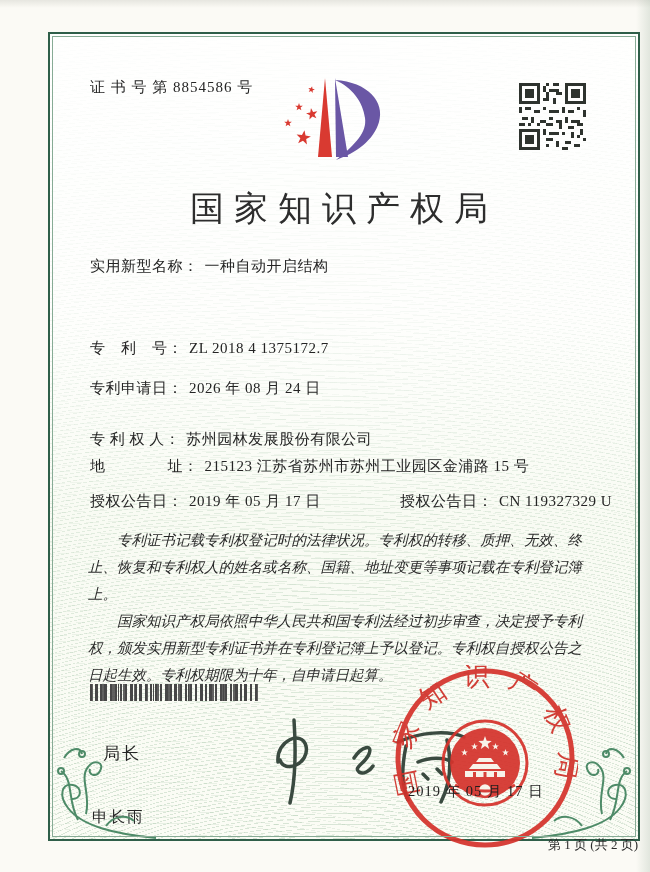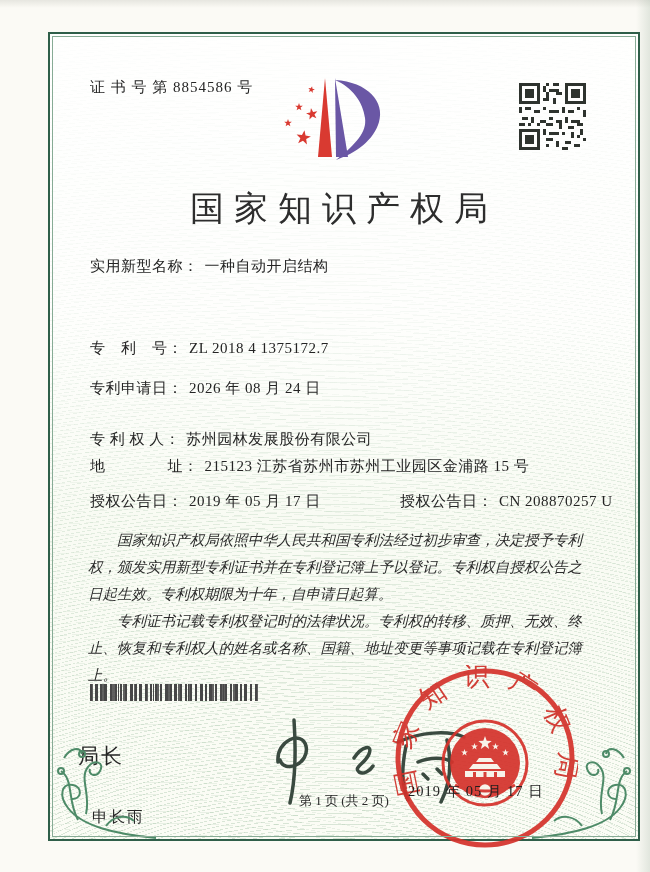--- a/index.html
+++ b/index.html
@@ -33,26 +33,26 @@
   .row .val{margin-left:6px;letter-spacing:.5px;}
   .pair2{position:absolute;left:310px;top:0;}
   .paras{position:absolute;left:38px;top:493px;width:494px;font-size:14.5px;line-height:27px;
     color:#2a2a2a;font-style:italic;text-align:justify;}
   .paras p{margin:0;text-indent:2em;}
   .barcode{position:absolute;left:40px;top:650px;width:168px;height:17px;
     background-image:
       repeating-linear-gradient(90deg,#474747 0 2px,rgba(0,0,0,0) 2px 5px),
       repeating-linear-gradient(90deg,#474747 0 1px,rgba(0,0,0,0) 1px 7px),
       repeating-linear-gradient(90deg,rgba(70,70,70,.85) 0 3px,rgba(0,0,0,0) 3px 11px);}
-  .role{left:28px;top:708px;font-size:21px;letter-spacing:2px;}
+  .role{left:53px;top:708px;font-size:17px;letter-spacing:2px;}
   .signer{left:42px;top:738px;font-size:15.5px;letter-spacing:2px;margin-top:35px;}
   .signature{position:absolute;left:200px;top:676px;width:250px;height:100px;}
   .seal{position:absolute;left:342px;top:631px;width:186px;height:186px;opacity:.93;}
   .seal-date{left:358px;top:748px;font-size:14.5px;color:#1f1f1f;z-index:5;letter-spacing:1px;}
-  .footer{left:0;top:758px;width:100%;text-align:center;font-size:13px;color:#2a2a2a;}
+  .footer{left:0;top:802px;width:100%;text-align:right;font-size:13px;color:#2a2a2a;}
   .orn{position:absolute;width:112px;height:114px;}
   .orn-bl{left:-2px;top:694px;}
   .orn-br{right:-2px;top:694px;transform:scaleX(-1);}
 </style>
 </head>
 <body>
 
 <div class="scan-edge-top"></div>
 <div class="scan-edge-right"></div>
 
@@ -146,27 +146,27 @@
   </div>
   <div class="row" style="top:396px">
     <span class="lbl">专 利 权 人：</span><span class="val">苏州园林发展股份有限公司</span>
   </div>
   <div class="row" style="top:423px">
     <span class="lbl">地　　　　址：</span><span class="val">215123 江苏省苏州市苏州工业园区金浦路 15 号</span>
   </div>
   <div class="row" style="top:458px">
     <span class="lbl">授权公告日：</span><span class="val">2019 年 05 月 17 日</span>
     <span class="pair2">
-      <span class="lbl">授权公告日：</span><span class="val">CN 208870257 U</span>
+      <span class="lbl">授权公告日：</span><span class="val">CN 119327329 U</span>
     </span>
   </div>
 
   <div class="paras">
+    <p>专利证书记载专利权登记时的法律状况。专利权的转移、质押、无效、终止、恢复和专利权人的姓名或名称、国籍、地址变更等事项记载在专利登记簿上。</p>
     <p>国家知识产权局依照中华人民共和国专利法经过初步审查，决定授予专利权，颁发实用新型专利证书并在专利登记簿上予以登记。专利权自授权公告之日起生效。专利权期限为十年，自申请日起算。</p>
-    <p>专利证书记载专利权登记时的法律状况。专利权的转移、质押、无效、终止、恢复和专利权人的姓名或名称、国籍、地址变更等事项记载在专利登记簿上。</p>
   </div>
 
   <div class="barcode"></div>
 
   <div class="txt role">局长</div>
   <div class="txt signer">申长雨</div>
 
   <svg class="signature" viewBox="0 0 250 100">
     <g fill="none" stroke="#3a4a40" stroke-width="3.5" stroke-linecap="round">
       <path d="M28,52 C26,30 52,20 56,36 C60,54 34,64 30,50"></path>

